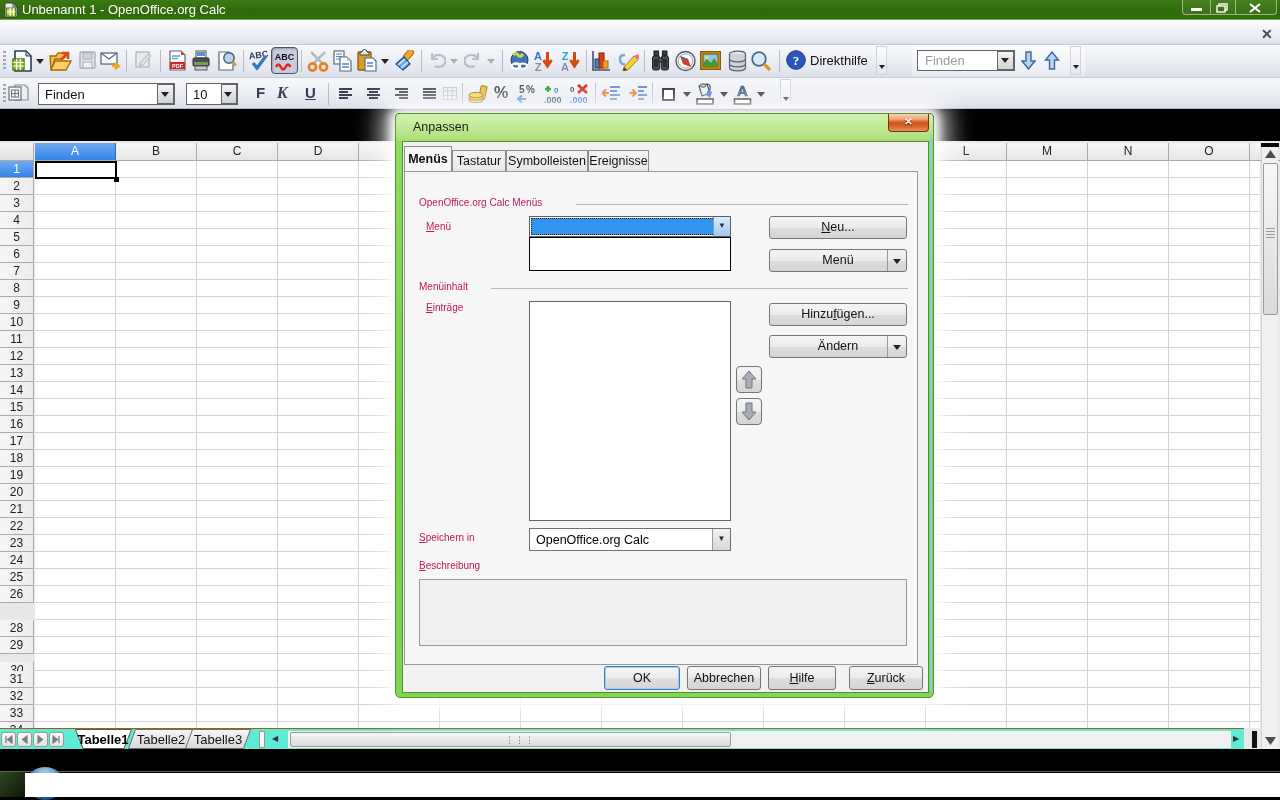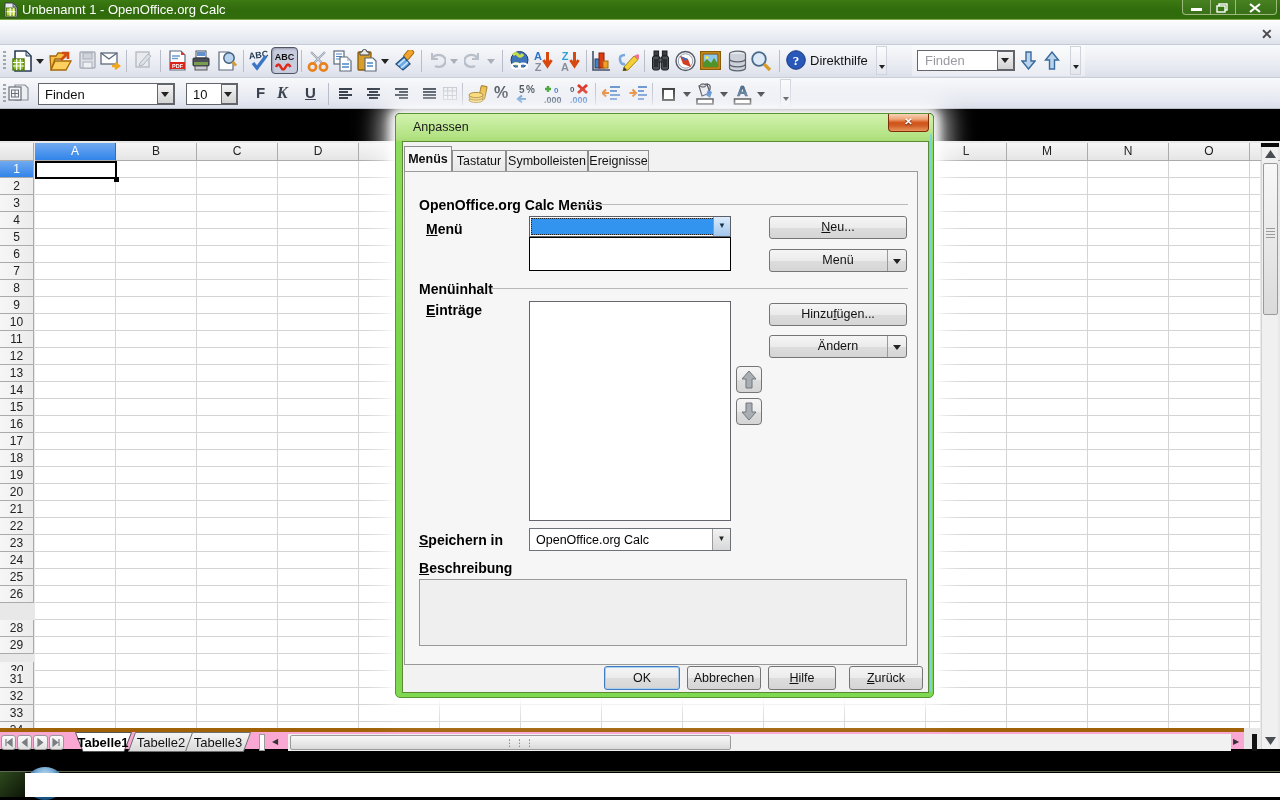--- a/index.html
+++ b/index.html
@@ -43,21 +43,21 @@
   border-right:1px solid #ababab; border-bottom:1px solid #ababab; }
 #grid { position:absolute; left:35px; top:20px; width:1225px; height:567px; background:#fff;
   background-image:
     repeating-linear-gradient(90deg, transparent 0 80px, #d4d4d4 80px 81px),
     repeating-linear-gradient(transparent 0 16px, #d4d4d4 16px 17px); }
 #selA { position:absolute; left:35px; top:20px; width:82px; height:18px; border:2px solid #000; background:#fff; }
 #selhandle { position:absolute; left:114px; top:36px; width:5px; height:5px; background:#000; }
 
 
 #vscroll { left:1261px; top:143px; width:17px; height:606px; background:#f0f0f0; border-left:1px solid #d5d5d5; }
-#hscrollzone { left:0; top:728px; width:1244px; height:21px; background:#f9a8d4; border-top:4px solid #a16207; }
+#hscrollzone { left:0; top:728px; width:1244px; height:21px; background:#5eead4; border-top:1px solid #a16207; }
 .thumb { position:absolute; background:linear-gradient(#f8f8f8,#dadada); border:1px solid #9a9a9a; border-radius:2px; }
 
 
 .navbtn { position:absolute; top:3px; width:15px; height:15px; background:linear-gradient(#fcfcfc,#e0e0e0);
   border:1px solid #999; border-radius:3px; color:#666; font-size:8px; line-height:13px; text-align:center; }
 
 
 #statusbar { left:0; top:749px; width:1280px; height:22px; background:#f1f1ef; border-top:1px solid #9a9a9a;
   font-size:13px; color:#222; }
 .ssep { position:absolute; top:3px; width:1px; height:16px; background:#aaa; }
@@ -83,21 +83,21 @@
   border:1px solid #7e2e08; border-top:none; border-radius:0 0 4px 4px;
   color:#fff; font-weight:bold; font-size:10px; text-align:center; line-height:15px;
   text-shadow:0 1px 1px #5e1b00; }
 #dlgbody { position:absolute; left:6px; top:27px; width:527px; height:552px; background:#f2f2f2;
   border:1px solid #5c8a33; }
 .tab { position:absolute; top:8px; height:38px; background:linear-gradient(#f4f4f4,#dedede);
   border:1px solid #8d8d8d; font-size:12.5px; color:#111; text-align:center; }
 #tabactive { top:4px; height:25px; background:#f6f6f6; border-bottom:none; font-weight:bold; z-index:3; }
 #tabpanel { position:absolute; left:1px; top:29px; width:514px; height:494px; border:1px solid #9a9a9a;
   background:#f6f6f6; }
-.glabel { position:absolute; font-size:14px; color:#000000;font-weight:bold; }
+.glabel { position:absolute; font-size:10px; color:#be185d; }
 .gline { position:absolute; height:1px; background:#b8b8b8; }
 .u { text-decoration:underline; }
 .btn { position:absolute; background:linear-gradient(#f5f5f5 0%, #ebebeb 50%, #dddddd 51%, #d5d5d5 100%);
   border:1px solid #757575; border-radius:3px; font-size:12.5px; color:#111; text-align:center; }
 .listbox { position:absolute; background:#fff; border:1px solid #63676d; }
 .ic { position:absolute; }
 .dd { position:absolute; width:0; height:0; border-left:4px solid transparent; border-right:4px solid transparent; border-top:5px solid #222; }
 .tbtxt { position:absolute; font-size:13px; color:#111; }
 .ostrip { position:absolute; top:1px; height:29px; width:11px; background:linear-gradient(#fcfcfd,#e4e7ee); border:1px solid #cfd3dc; }
 .fkU { position:absolute; top:6px; font-weight:bold; font-size:15px; color:#39424e; }

